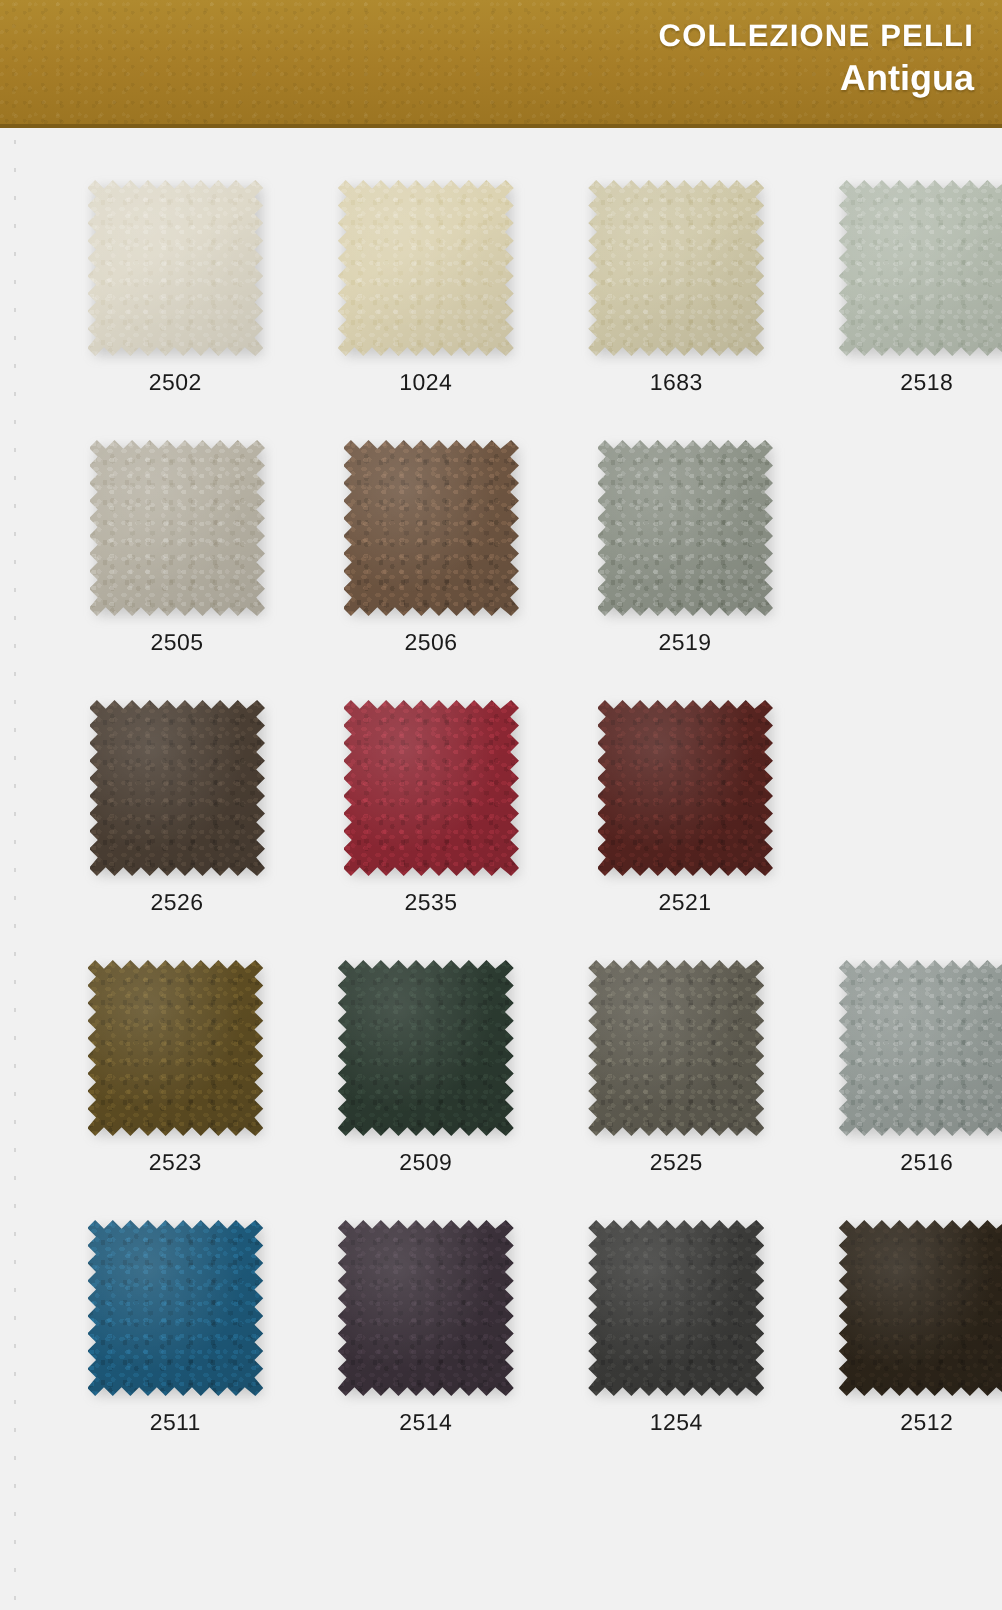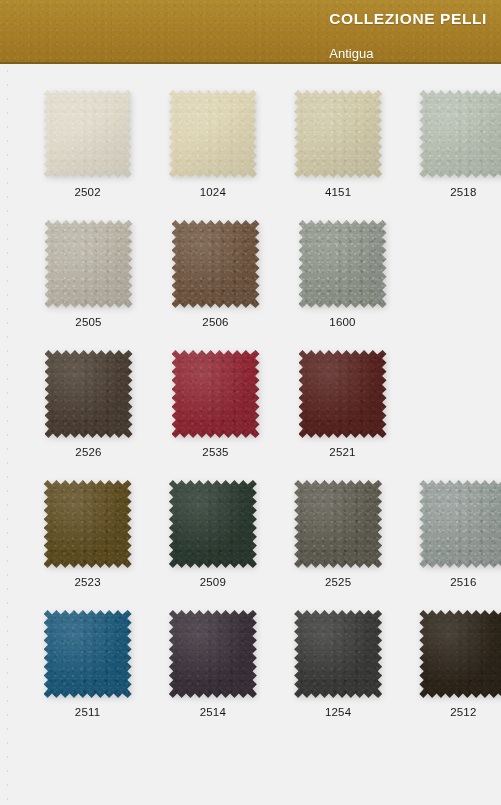--- a/index.html
+++ b/index.html
@@ -29,35 +29,35 @@
       radial-gradient(circle at 85% 62%, rgba(0,0,0,0.045) 0 1px, transparent 1px),
       linear-gradient(180deg, #b08a2f 0%, #a67d27 55%, #9c7522 100%);
     background-size: 7px 7px, 9px 9px, 11px 11px, 8px 8px, 100% 100%;
     border-bottom: 2px solid #7d5d18;
     box-sizing: border-box;
   }
   #header-text {
     position: absolute;
     right: 14px;
     top: 9px;
-    text-align: left;
+    text-align: right;
     color: #ffffff;
   }
   #header-title {
     font-size: 15.5px;
     font-weight: bold;
     letter-spacing: 0.6px;
     line-height: 19px;
     text-shadow: 0 1px 1px rgba(80,58,10,0.35);
   }
   #header-subtitle {
-    font-size: 13px;
-    font-weight: normal;
+    font-size: 18px;
+    font-weight: bold;
     line-height: 18px;
-    margin-top: 17px;
+    margin-top: 2px;
     text-shadow: 0 1px 1px rgba(80,58,10,0.35);
   }
 
   
   #margin-rule {
     position: absolute;
     left: 7px;
     top: 70px;
     width: 1px;
     height: 730px;
@@ -197,21 +197,21 @@
         <div class="label">1024</div>
       </div>
       <div class="cell">
         <div class="swatch-wrap">
           <div class="swatch-shadow"></div>
           <div class="swatch" title="2503" style="background: rgb(207, 200, 168);">
             <div class="grain"></div>
             <div class="sheen"></div>
           </div>
         </div>
-        <div class="label">4151</div>
+        <div class="label">1683</div>
       </div>
       <div class="cell">
         <div class="swatch-wrap">
           <div class="swatch-shadow"></div>
           <div class="swatch" title="2518" style="background: rgb(181, 189, 176);">
             <div class="grain"></div>
             <div class="sheen"></div>
           </div>
         </div>
         <div class="label">2518</div>
@@ -239,21 +239,21 @@
         <div class="label">2506</div>
       </div>
       <div class="cell">
         <div class="swatch-wrap">
           <div class="swatch-shadow"></div>
           <div class="swatch" title="2519" style="background: rgb(141, 147, 136);">
             <div class="grain"></div>
             <div class="sheen"></div>
           </div>
         </div>
-        <div class="label">1600</div>
+        <div class="label">2519</div>
       </div>
     </div>
     <div class="row">
       <div class="cell">
         <div class="swatch-wrap">
           <div class="swatch-shadow"></div>
           <div class="swatch" title="2526" style="background: rgb(74, 62, 51);">
             <div class="grain"></div>
             <div class="sheen"></div>
           </div>

